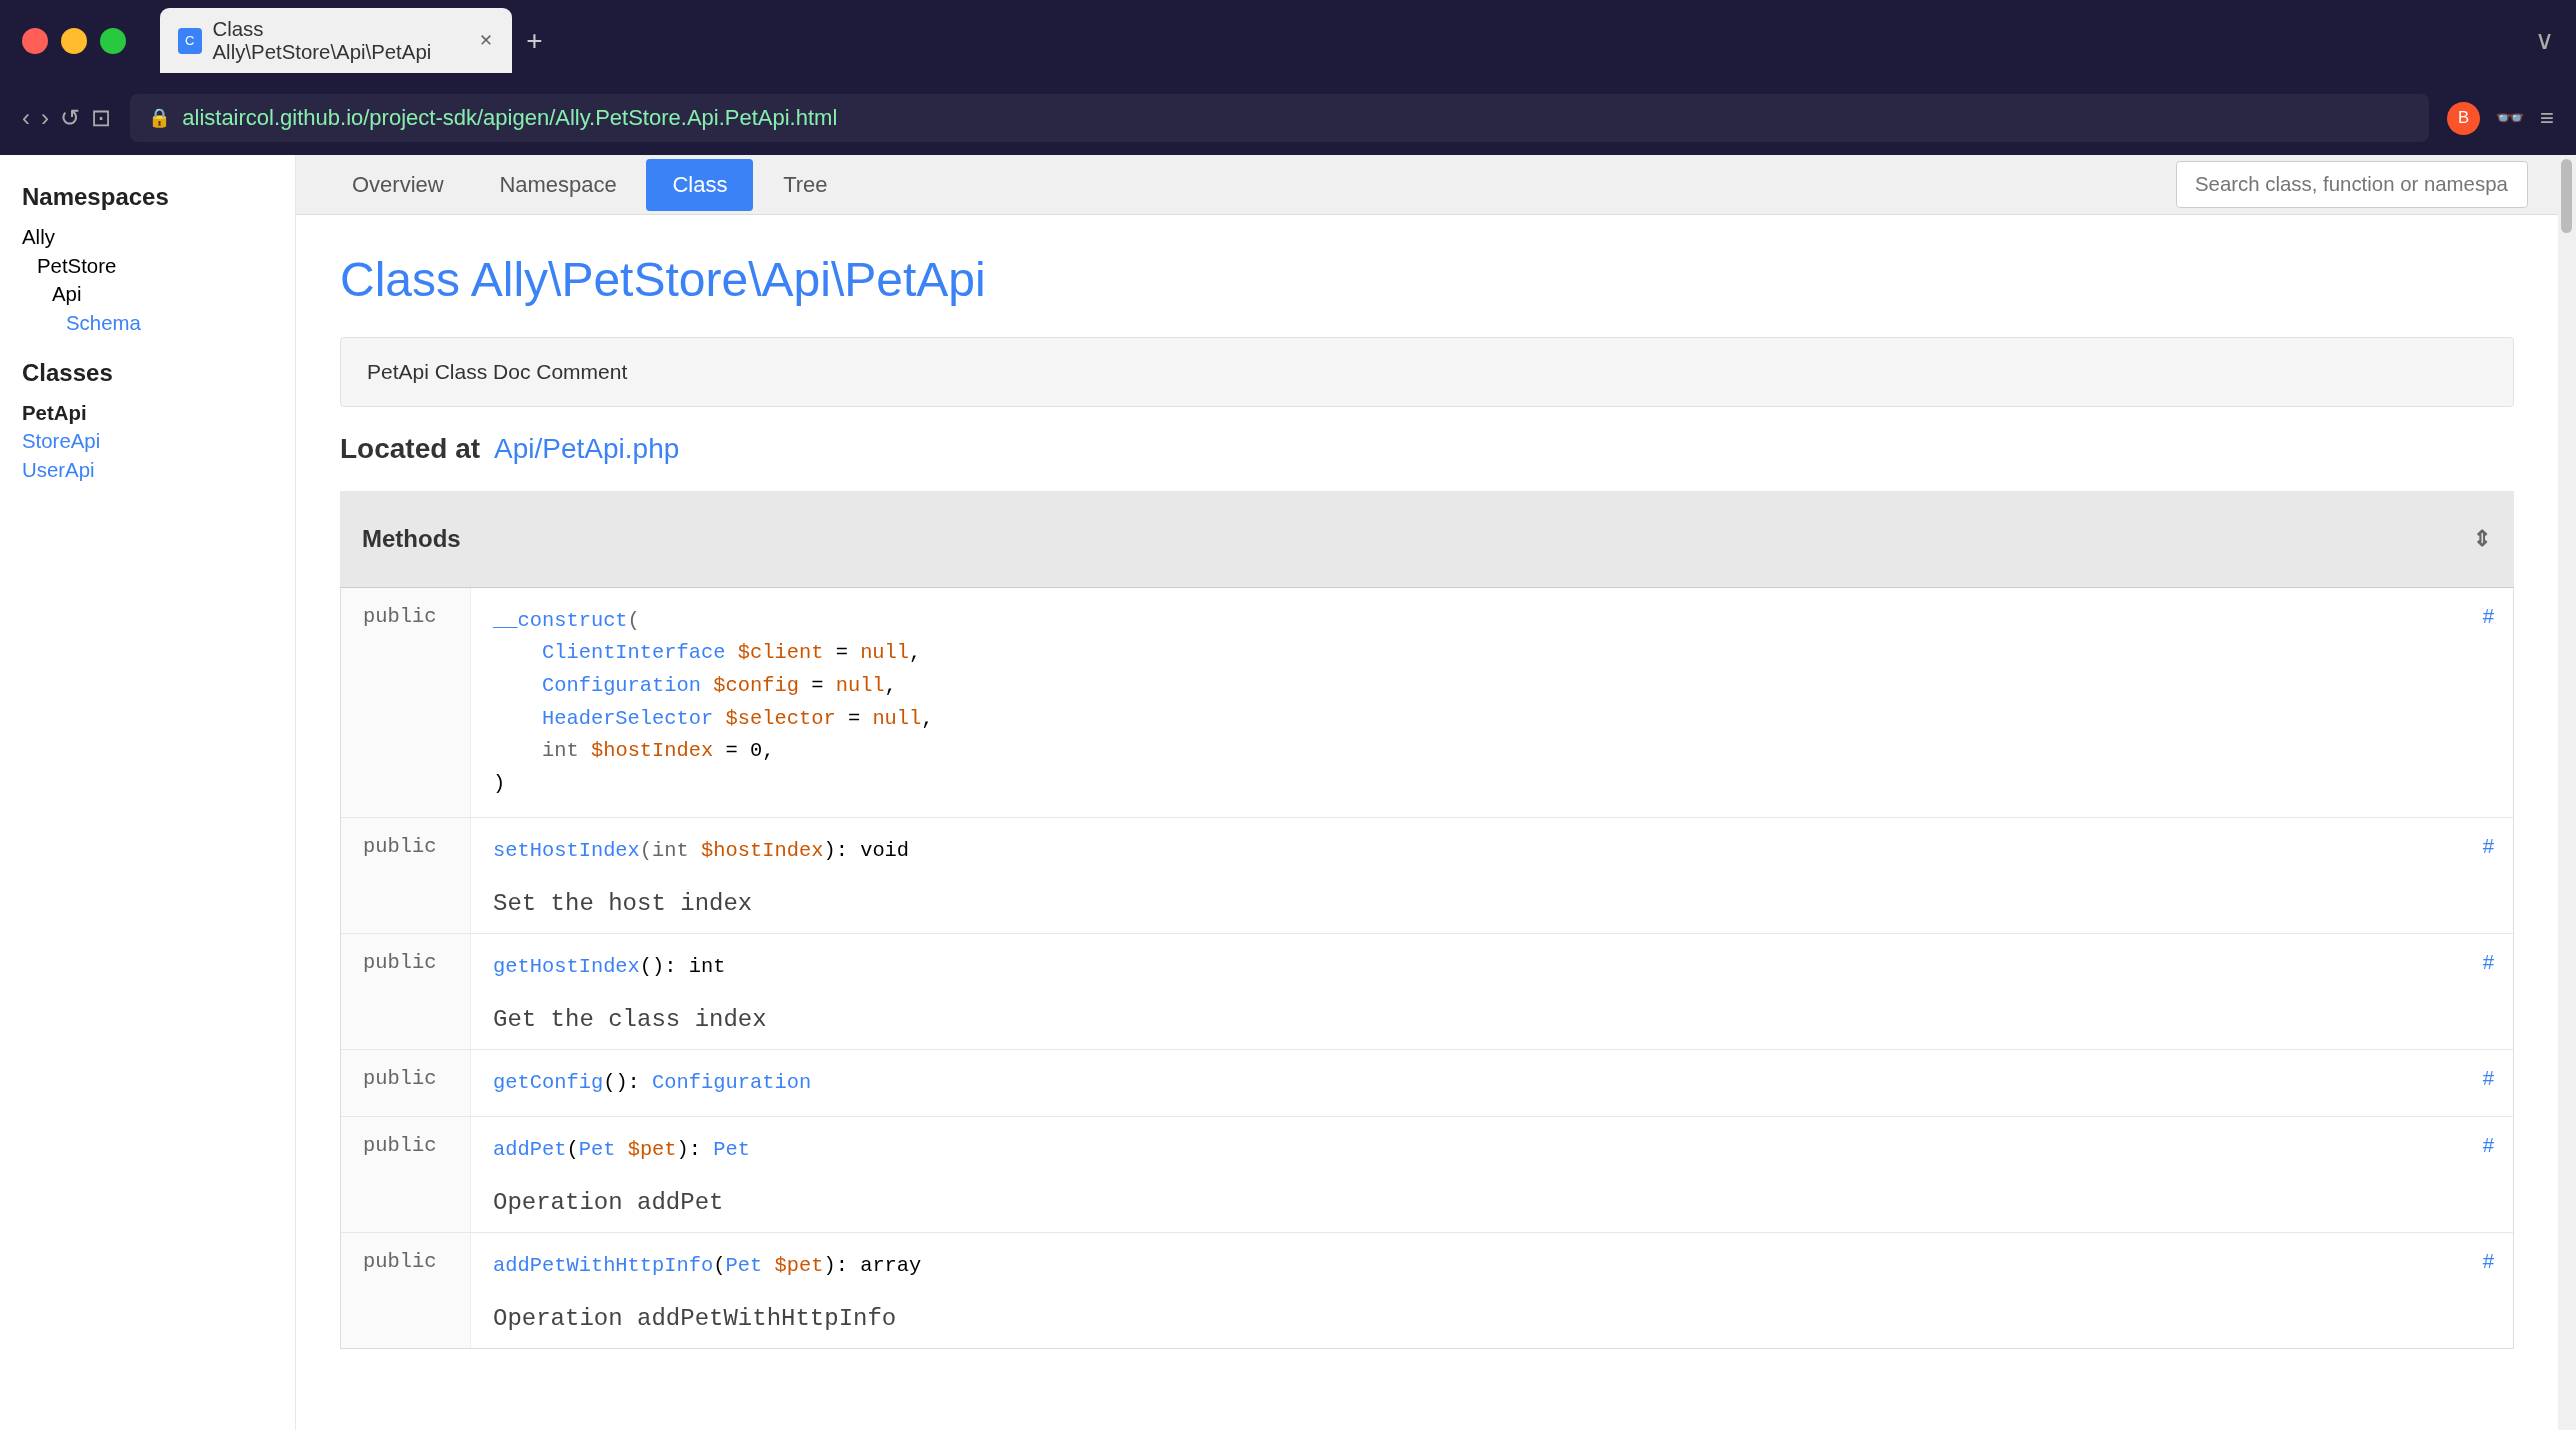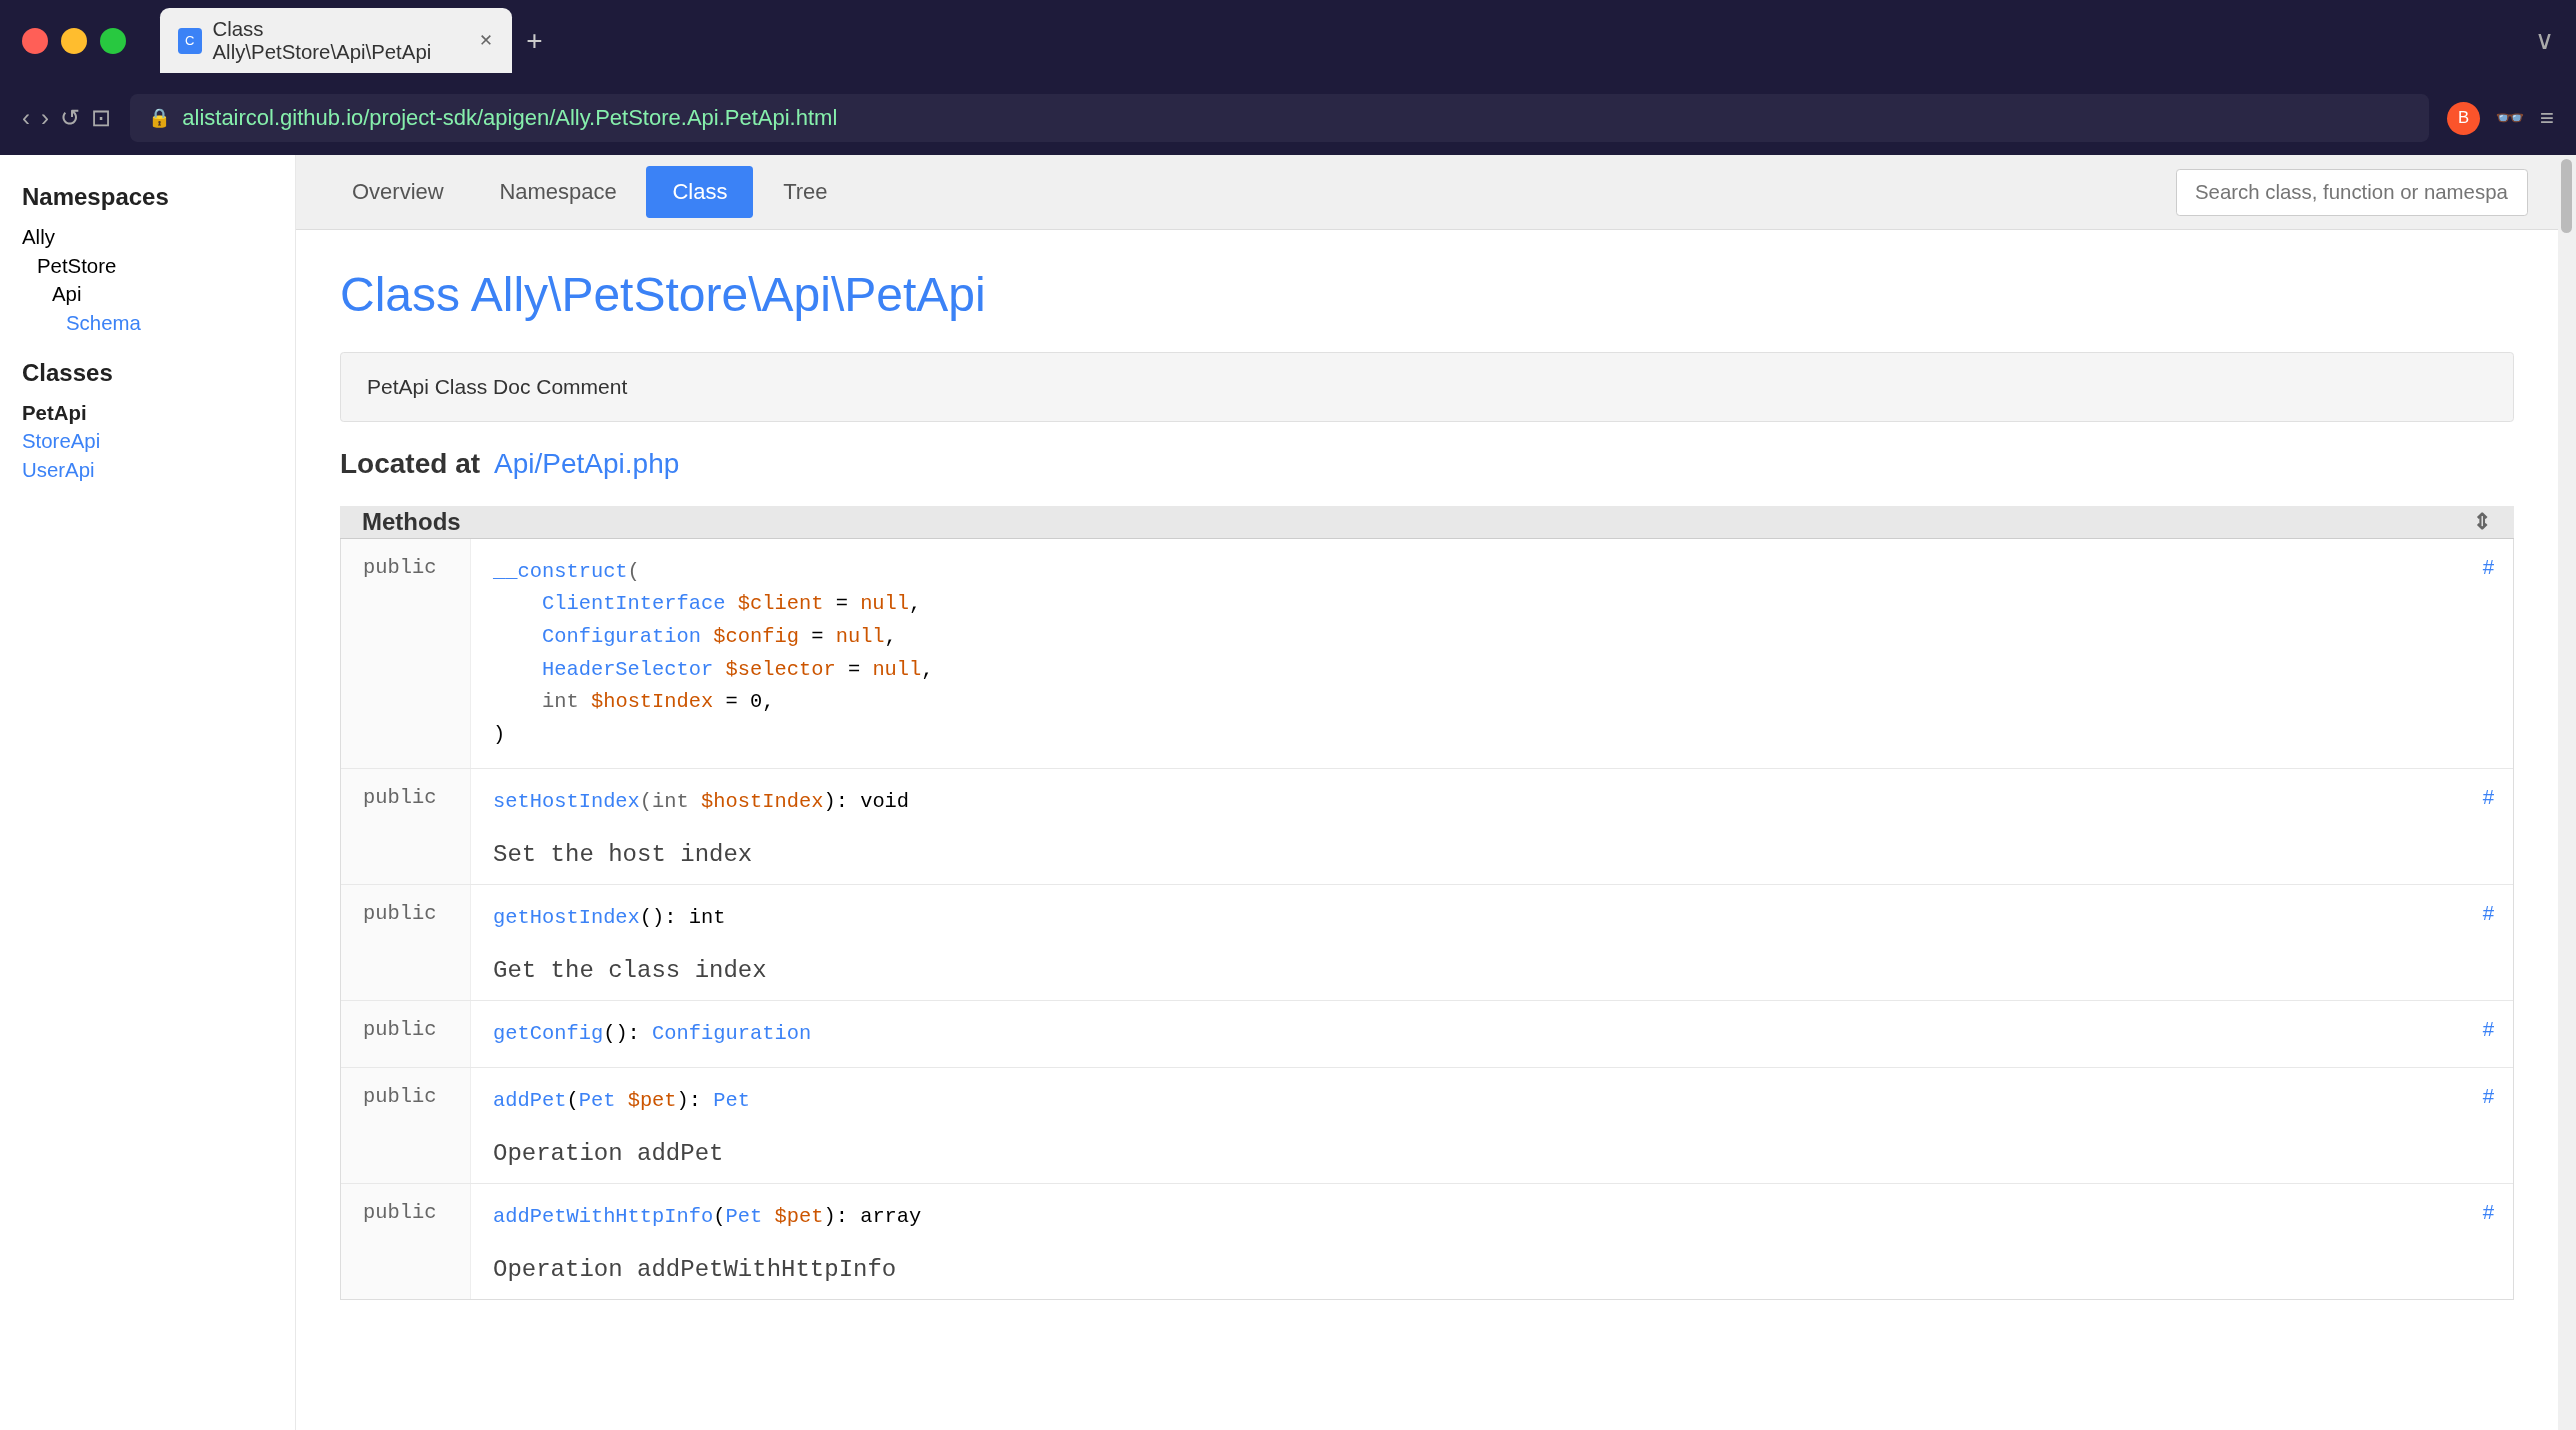--- a/index.html
+++ b/index.html
@@ -42,36 +42,36 @@
     .sidebar-item.indent2 { margin-left: 30px; }
     .sidebar-item.indent3 { margin-left: 44px; }
     .sidebar-item a { color: #3b82f6; text-decoration: none; }
     .sidebar-item.bold { font-weight: bold; color: #222; }
     .sidebar-divider { height: 18.5px; }
 
     
     .main-content { flex: 1; display: flex; flex-direction: column; overflow: hidden; background: #f8f8f8; }
 
     
-    .top-nav { background: #f0f0f0; border-bottom: 0.9px solid #ddd; display: flex; align-items: center; padding: 0 30px; height: 75px; }
+    .top-nav { background: #f0f0f0; border-bottom: 0.9px solid #ddd; display: flex; align-items: center; padding: 0 30px; height: 60px; }
     .nav-tabs { display: flex; gap: 3.7px; flex: 1; }
     .nav-tab { padding: 13px 26px; font-size: 22px; color: #555; cursor: pointer; border-radius: 3.7px; text-decoration: none; }
     .nav-tab.active { background: #3b82f6; color: white; border-radius: 3.7px; }
     .search-box { border: 0.9px solid #ccc; border-radius: 3.7px; padding: 11px 18.5px; font-size: 20.4px; width: 352px; background: white; color: #888; }
 
     
     .content-area { flex: 1; overflow-y: auto; background: white; padding: 37px 44px; }
 
     .class-title { font-size: 48px; color: #3b82f6; font-weight: normal; margin-bottom: 30px; }
 
     .class-doc { background: #f5f5f5; border: 0.9px solid #e0e0e0; border-radius: 3.7px; padding: 22px 26px; font-size: 21px; color: #333; margin-bottom: 26px; }
 
     .located-at { font-size: 28px; color: #333; margin-bottom: 26px; }
     .located-at a { color: #3b82f6; text-decoration: none; }
-    .methods-header { background: #e8e8e8; padding: 2px 22px; font-size: 24px; font-weight: bold; color: #333; display: flex; justify-content: space-between; align-items: center; border-bottom: 0.9px solid #ccc; }
+    .methods-header { background: #e8e8e8; padding: 34px 22px; font-size: 24px; font-weight: bold; color: #333; display: flex; justify-content: space-between; align-items: center; border-bottom: 0.9px solid #ccc; }
     .sort-icon { color: #666; font-size: 22px; cursor: pointer; }
 
     .method-row { border-bottom: 0.9px solid #e8e8e8; display: flex; }
     .method-row:last-child { border-bottom: none; }
     .method-visibility { width: 130px; min-width: 130px; padding: 16.7px 22px; font-size: 20.4px; color: #666; font-family: 'Courier New', monospace; background: #fafafa; border-right: 0.9px solid #eee; }
     .method-body { flex: 1; padding: 16.7px 22px; font-size: 20.4px; position: relative; }
     .method-anchor { position: absolute; right: 18.5px; top: 16.7px; color: #3b82f6; text-decoration: none; font-size: 20.4px; }
 
     .method-sig { font-family: 'Courier New', monospace; font-size: 20.4px; line-height: 1.6; }
     .method-sig .fn-name { color: #3b82f6; }

